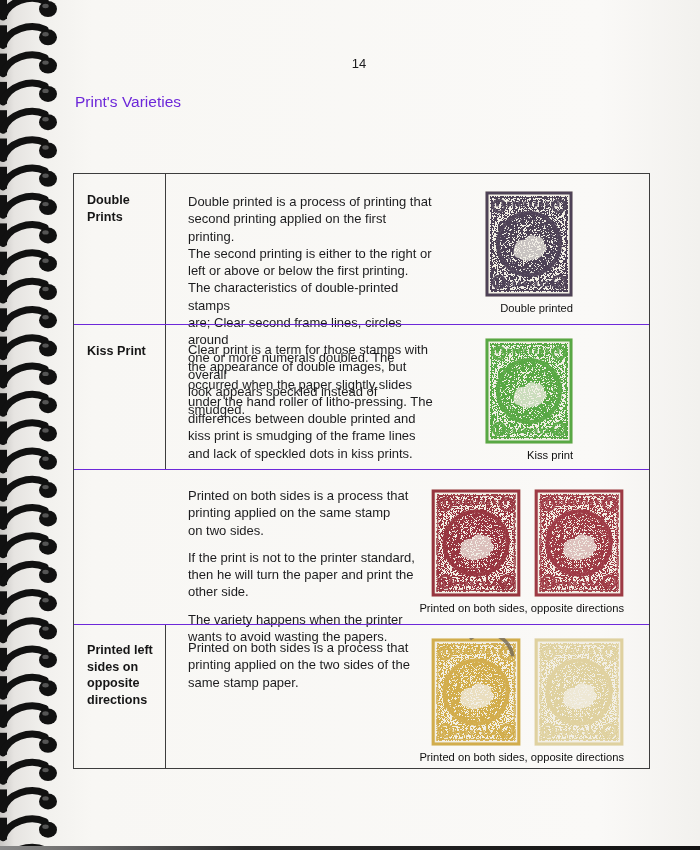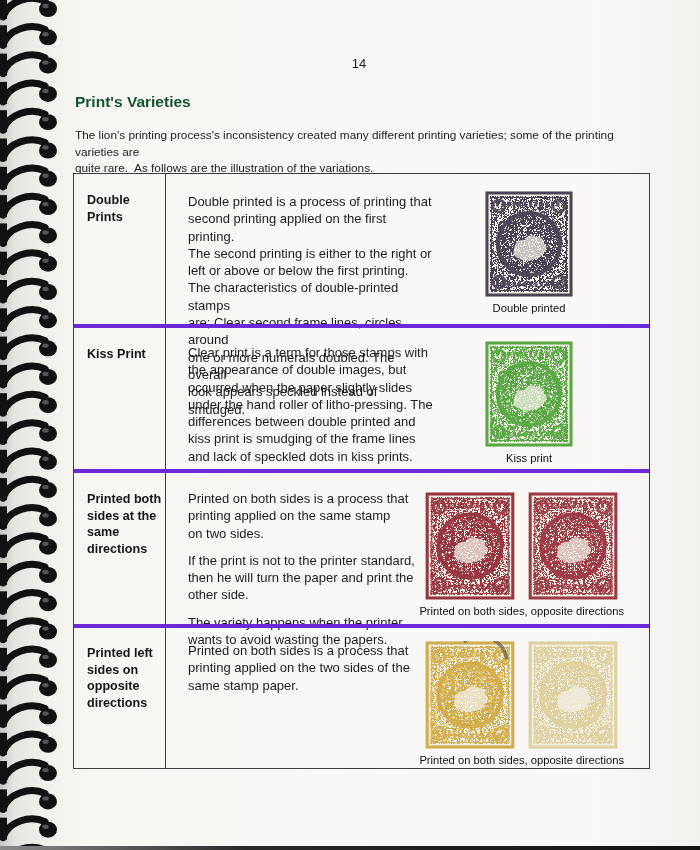--- a/index.html
+++ b/index.html
@@ -5,38 +5,38 @@
   html,body{margin:0;padding:0;}
   body{
     width:700px;height:850px;position:relative;overflow:hidden;
     font-family:"Liberation Sans","DejaVu Sans",sans-serif;
     color:#1c1c1e;
     background:linear-gradient(90deg,#c9c7c4 0px,#e6e4e1 14px,#f2f1ee 46px,#f8f7f4 92px,#faf9f7 600px,#f2f1ee 699px);
   }
   .page{position:absolute;inset:0;}
   .page-number{position:absolute;top:56px;left:0;width:100%;text-align:center;
     font-size:13px;padding-left:18px;box-sizing:border-box;}
-  .page-title{position:absolute;top:93px;left:75px;font-size:15.5px;font-weight:bold;color:#14532d;}
+  .page-title{position:absolute;top:93px;left:75px;font-size:15.5px;font-weight:normal;color:#6d28d9;}
   .intro{position:absolute;top:127px;left:75px;width:568px;font-size:11.8px;line-height:16.5px;white-space:pre-wrap;}
   .varieties-table{
     position:absolute;left:73px;top:173px;width:575px;height:594px;
     border:1px solid #3d3d3d;box-sizing:content-box;background:transparent;
   }
   .t-row{position:relative;width:100%;box-sizing:border-box;}
-  .t-row + .t-row{border-top:4px solid #6d28d9;}
+  .t-row + .t-row{border-top:1px solid #6d28d9;}
   .cell-label{
     position:absolute;left:0;top:0;bottom:0;width:92px;border-right:1px solid #3d3d3d;
     box-sizing:border-box;padding:18px 0 0 13px;
     font-weight:bold;font-size:12.6px;line-height:16.5px;color:#161616;
   }
   .cell-content{position:absolute;left:93px;right:0;top:0;bottom:0;}
   .row-text{position:absolute;left:21px;width:246px;font-size:13px;line-height:17.3px;}
   .row-text p{margin:0 0 10px 0;white-space:pre-wrap;}
   .row-text p:last-child{margin-bottom:0;}
-  .fig{position:absolute;display:flex;flex-direction:column;align-items:center;}
+  .fig{position:absolute;display:flex;flex-direction:column;align-items:flex-end;}
   .pair{display:flex;gap:13px;}
   .stamp{display:block;}
   .caption{margin-top:5px;font-size:11.2px;color:#101010;white-space:nowrap;}
   .spiral{position:absolute;left:0;top:0;}
   .bottom-edge{position:absolute;left:0;right:0;bottom:0;height:4px;
     background:linear-gradient(90deg,#8a8a8a 0%,#2a2a2a 35%,#121212 100%);}
 </style>
 </head>
 <body>
 
@@ -116,22 +116,20 @@
       <use href="#coil-shape" y="700.5"></use>
       <use href="#coil-shape" y="728.8000000000001"></use>
       <use href="#coil-shape" y="757.1"></use>
       <use href="#coil-shape" y="785.4"></use>
       <use href="#coil-shape" y="813.7"></use>
       <use href="#coil-shape" y="842"></use>
     </svg>
 
   <div class="page-number">14</div>
   <div class="page-title">Print's Varieties</div>
-  <div class="intro">The lion's printing process's inconsistency created many different printing varieties; some of the printing varieties are
-quite rare.  As follows are the illustration of the variations.</div>
 
   <div class="varieties-table">
 
     <div class="t-row" style="height:150px">
       <div class="cell-label">Double Prints</div>
       <div class="cell-content">
         <div class="row-text" style="top:19px">
           <p>Double printed is a process of printing that
 second printing applied on the first printing.
 The second printing is either to the right or
@@ -165,21 +163,20 @@
         <div class="fig" style="top:13px;right:76px">
           <svg class="stamp" width="88" height="106" viewBox="0 0 88 106" style="color: rgb(88, 168, 68);">
               <use href="#stamp-design"></use>
             </svg>
           <div class="caption">Kiss print</div>
         </div>
       </div>
     </div>
 
     <div class="t-row" style="height:155px">
-      <div class="cell-label">Printed both sides at the same directions</div>
       <div class="cell-content">
         <div class="row-text" style="top:17px">
           <p>Printed on both sides is a process that
 printing applied on the same stamp
 on two sides.</p>
           <p>If the print is not to the printer standard,
 then he will turn the paper and print the
 other side.</p>
           <p>The variety happens when the printer
 wants to avoid wasting the papers.</p>

